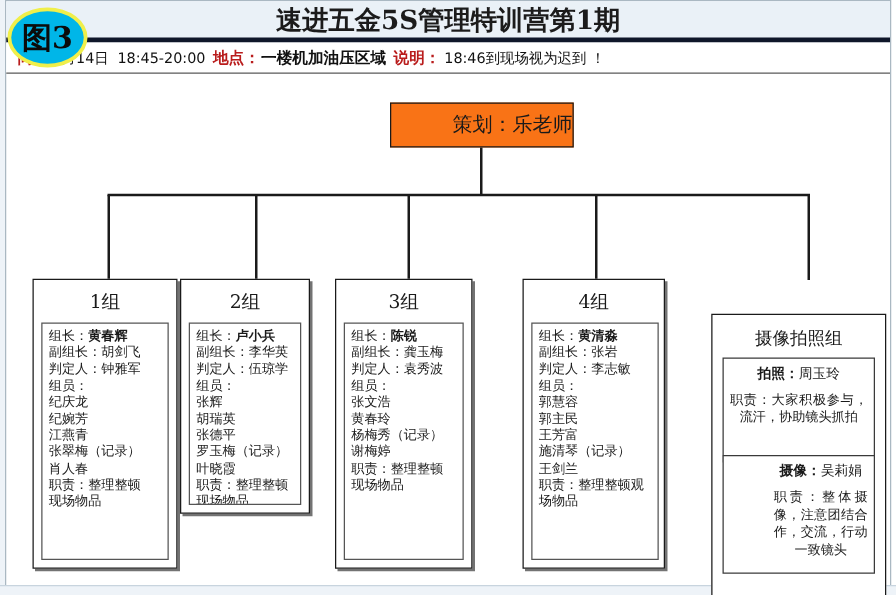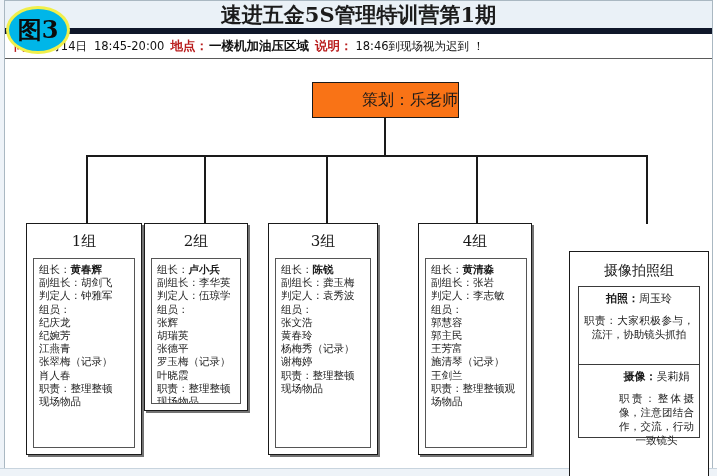--- a/index.html
+++ b/index.html
@@ -52,21 +52,21 @@
   }
 
   
   .title-band {
     position: absolute;
     left: 5px;
     top: 1px;
     width: 707px;
     height: 33px;
     background: #eaf1f7;
-    border-bottom: 6px solid #0f172a;
+    border-bottom: 4px solid #0f172a;
     box-sizing: border-box;
     display: flex;
     align-items: center;
     justify-content: center;
   }
   .title-text {
     font-size: 21px;
     font-weight: bold;
     color: #1b1b1b;
     letter-spacing: 0px;
@@ -229,21 +229,21 @@
   .cam-sub {
     position: absolute;
     left: 8px;
     right: 8px;
     border: 1px solid #3a3a3a;
     box-sizing: border-box;
     background: #ffffff;
     padding: 4px 5px;
   }
   .cam-sub-a { top: 34px; height: 84px; }
-  .cam-sub-b { top: 112px; height: 74px; padding-left: 40px; }
+  .cam-sub-b { top: 112px; height: 95px; padding-left: 40px; }
   .cam-head {
     text-align: center;
     font-size: 11px;
     color: #1a1a1a;
     line-height: 15px;
     white-space: nowrap;
   }
   .cam-head b { font-weight: bold; }
   .cam-body {
     margin-top: 7px;

